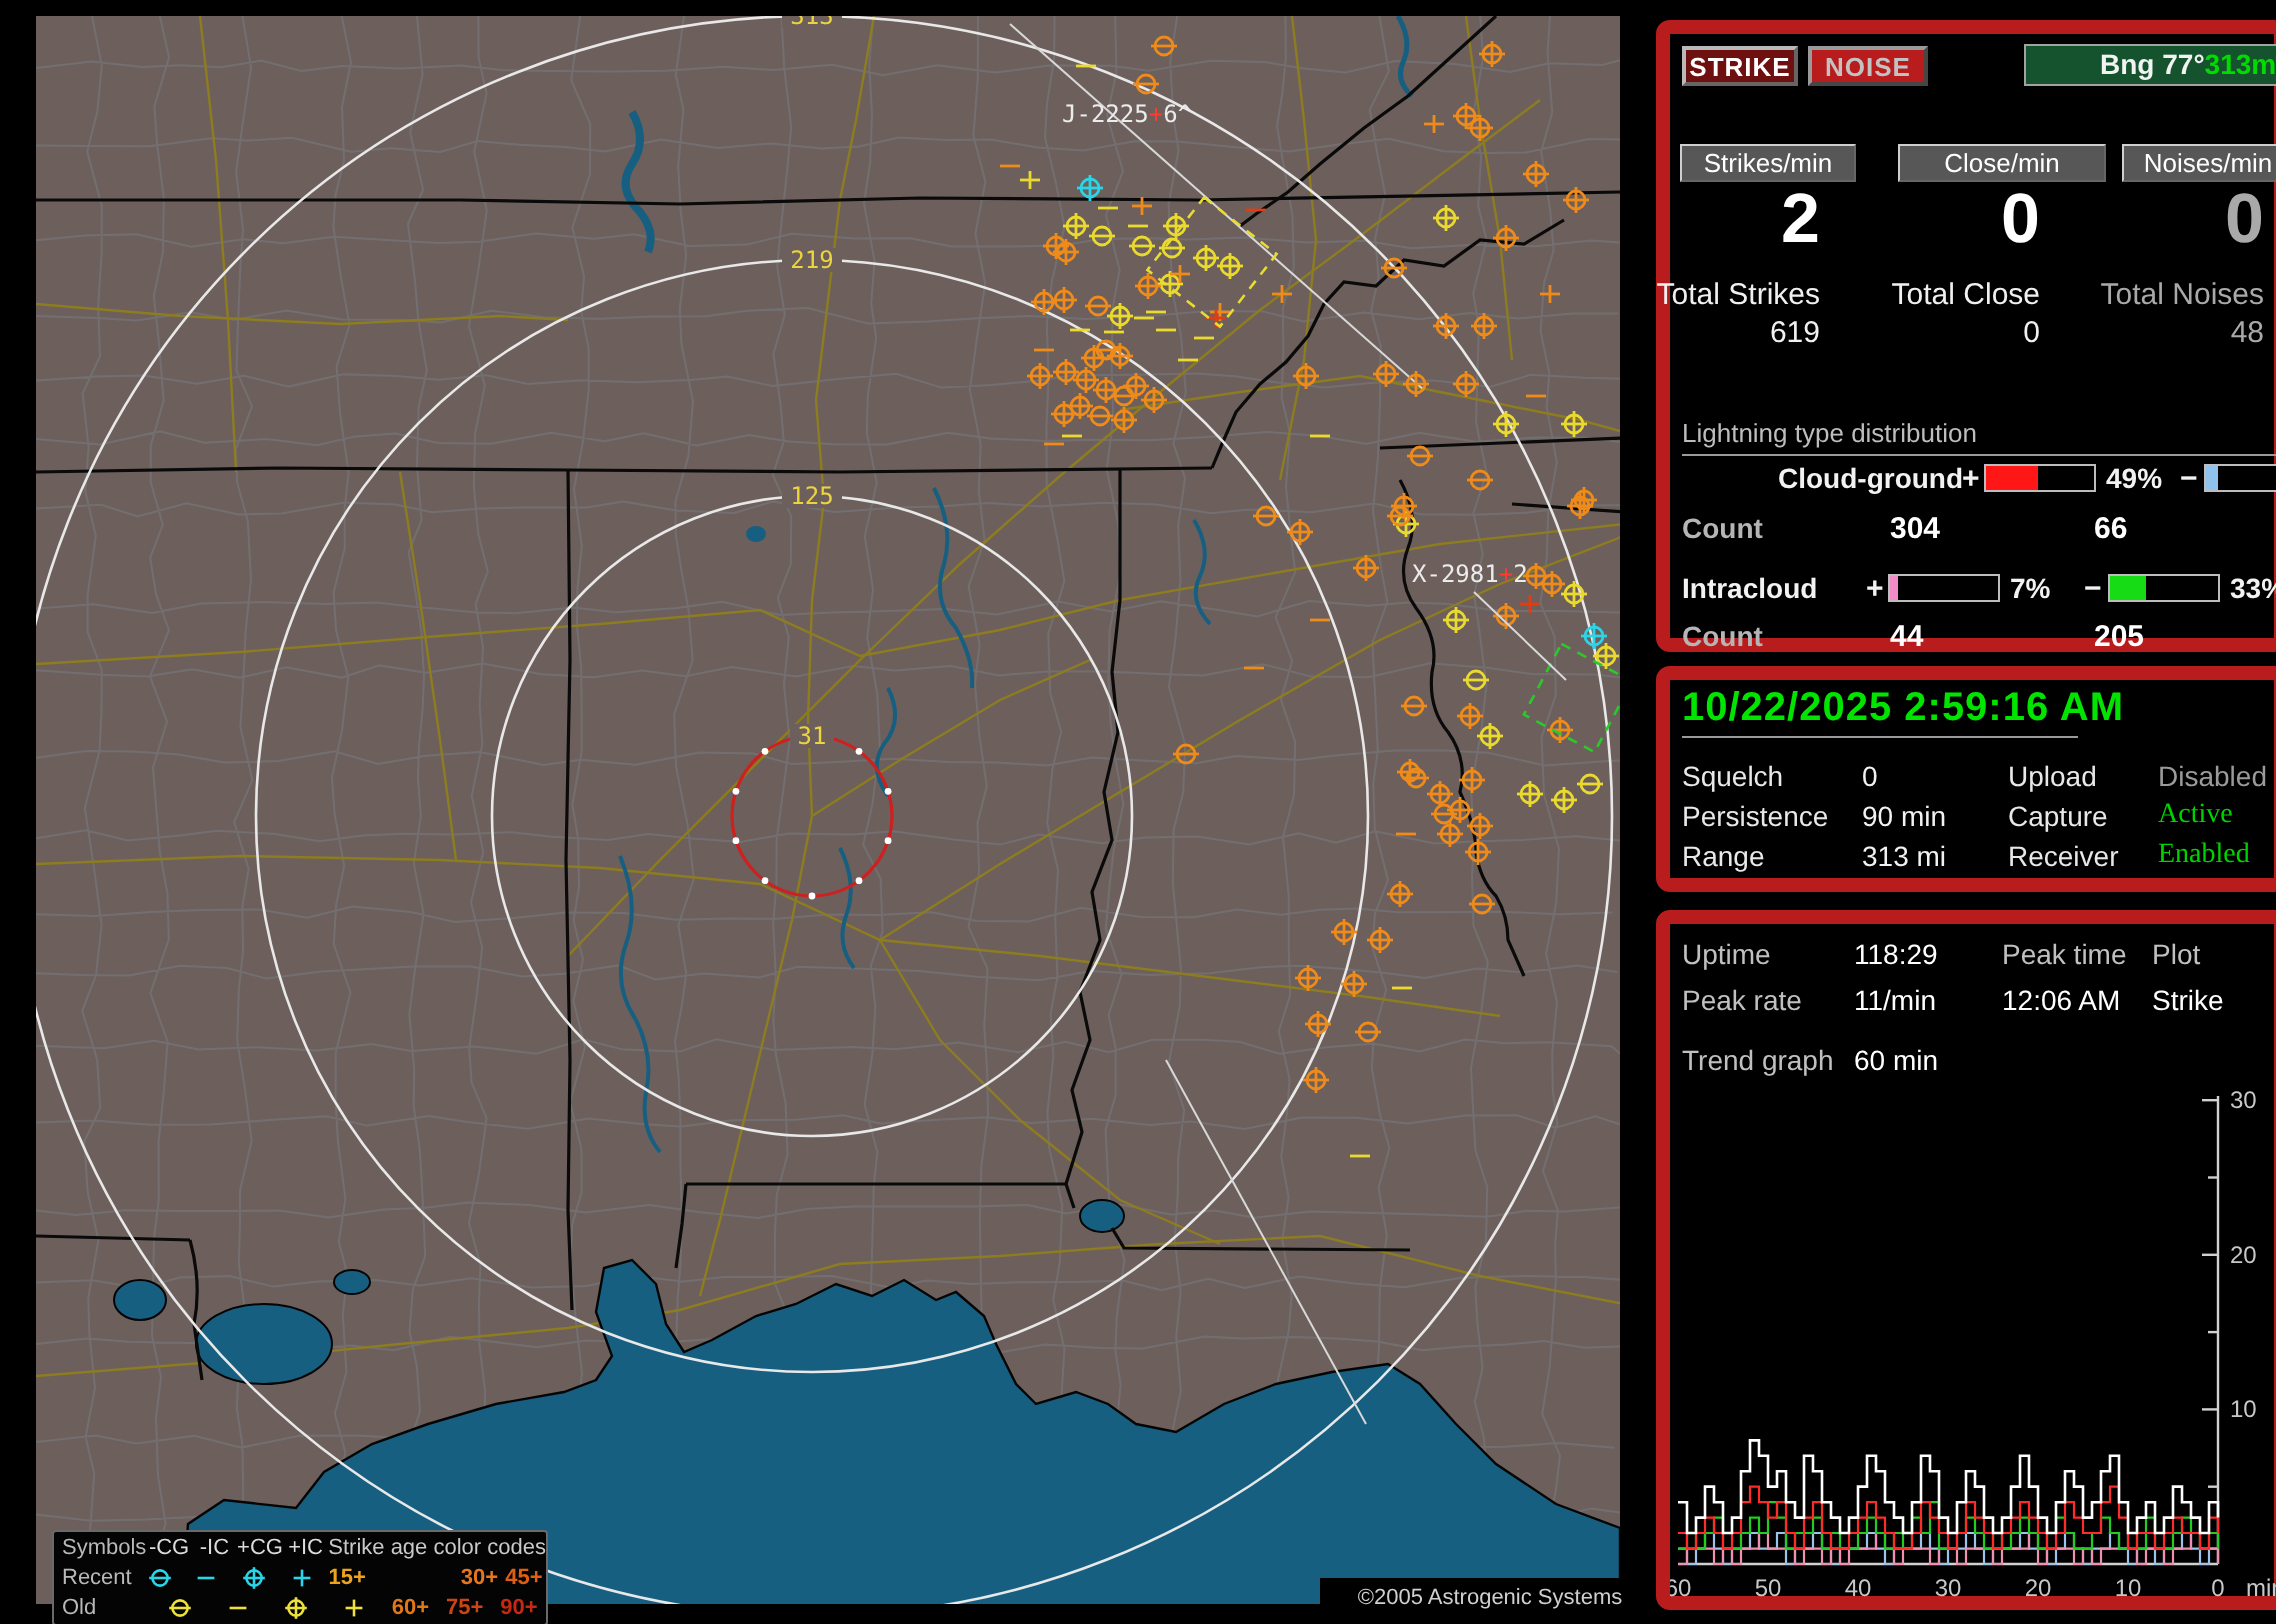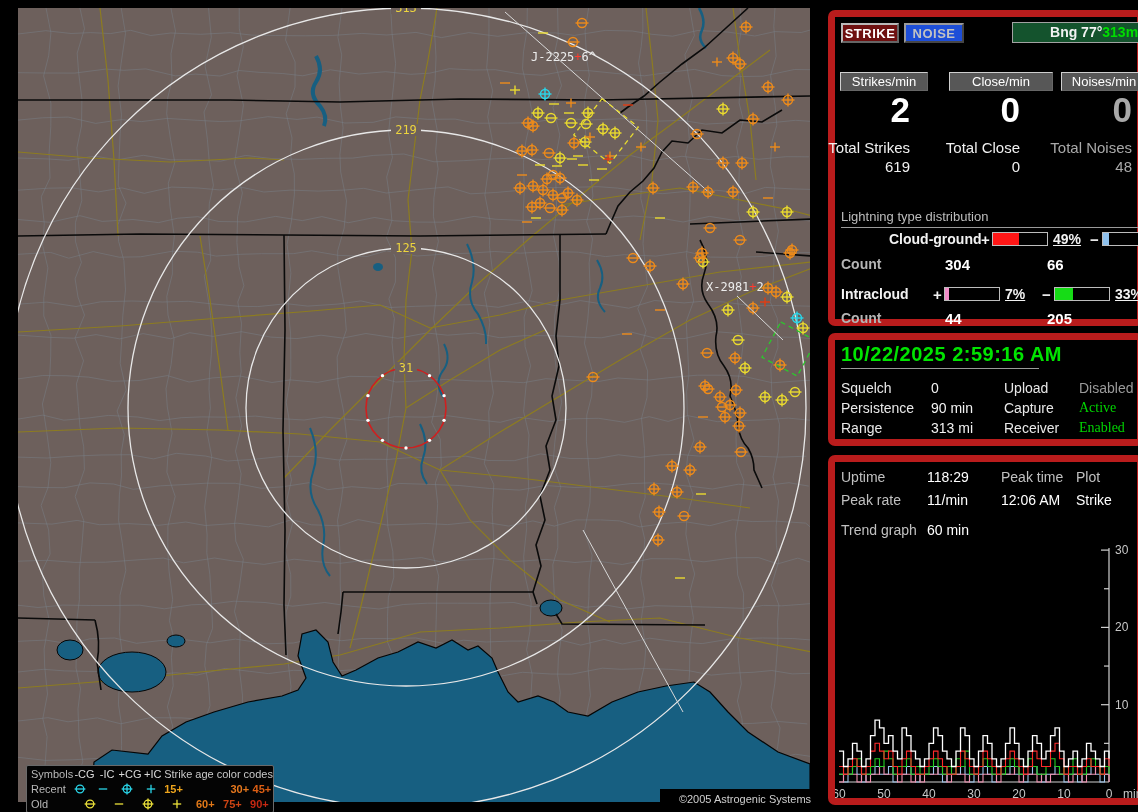--- a/index.html
+++ b/index.html
@@ -11,21 +11,21 @@
   
   .panel{position:absolute;left:828px;width:316px;background:#000;border:7px solid #b91c1c;
     border-radius:7px;box-sizing:border-box;}
   #panel-top{top:10px;height:316px;}
   #panel-status{top:333px;height:113px;}
   #panel-session{top:455px;height:350px;}
   .btn{position:absolute;height:20px;line-height:18px;text-align:center;font-weight:bold;
     font-size:13px;letter-spacing:.5px;box-sizing:border-box;cursor:pointer;}
   #strike-btn{left:6px;top:6px;width:58px;background:#6e1010;color:#fff;
     border:2px outset #b9b9b9;}
-  #noise-btn{left:69px;top:6px;width:60px;background:#1d4ed8;color:#c2c2c2;
+  #noise-btn{left:69px;top:6px;width:60px;background:#b91c1c;color:#c2c2c2;
     border:2px outset #9a9a9a;}
   #bng-box{left:177px;top:5px;width:138px;height:21px;background:#14532d;border:1px solid #a2a2a2;
     box-sizing:border-box;display:flex;justify-content:flex-end;padding:0 7px;
     font-size:14px;font-weight:bold;line-height:19px;}
   #bng-box .lab{color:#f2f2f2;} #bng-box .rng{color:#00dc00;}
   .chip{position:absolute;top:55px;height:19px;line-height:17px;text-align:center;font-size:13px;
     color:#fff;background:#575757;border:1px solid;border-color:#cfcfcf #666 #666 #cfcfcf;
     box-sizing:border-box;}
   .bignum{position:absolute;top:74px;height:38px;font-size:35px;font-weight:bold;color:#fff;
     text-align:right;line-height:38px;}
@@ -33,21 +33,21 @@
   .total-lab{position:absolute;top:122px;font-size:15px;color:#f0f0f0;text-align:right;}
   .total-val{position:absolute;top:141px;font-size:15px;color:#f0f0f0;text-align:right;}
   .r1{right:227px;width:130px;} .r2{right:117px;width:130px;} .r3{right:5px;width:130px;}
   #dist-title{position:absolute;left:6px;top:192px;width:302px;font-size:13px;color:#bdbdbd;
     border-bottom:1px solid #9a9a9a;padding-bottom:3px;}
   .drow{position:absolute;left:0;width:316px;height:16px;font-size:14px;font-weight:bold;color:#f2f2f2;}
   .drow .nm{position:absolute;left:6px;}
   .drow .pm{position:absolute;font-size:15px;}
   .bar{position:absolute;width:54px;height:12px;top:1px;border:1px solid #bdbdbd;background:#000;}
   .bar .fill{height:100%;}
-  .pct{position:absolute;text-decoration:underline;}
+  .pct{position:absolute;}
   .cnt-lab{position:absolute;left:6px;font-size:14px;font-weight:bold;color:#b5b5b5;}
   .cnt-v1{position:absolute;left:110px;font-size:15px;font-weight:bold;color:#fff;}
   .cnt-v2{position:absolute;left:212px;font-size:15px;font-weight:bold;color:#fff;}
   #date-line{position:absolute;left:6px;top:3px;font-size:20px;font-weight:bold;color:#00e400;
     letter-spacing:.5px;}
   #date-rule{position:absolute;left:6px;top:28px;width:198px;border-top:1px solid #9a9a9a;}
   .srow{position:absolute;left:0;width:316px;height:18px;font-size:14px;}
   .srow .c1{position:absolute;left:6px;color:#e8e8e8;}
   .srow .c2{position:absolute;left:96px;color:#f2f2f2;}
   .srow .c3{position:absolute;left:169px;color:#e8e8e8;}

